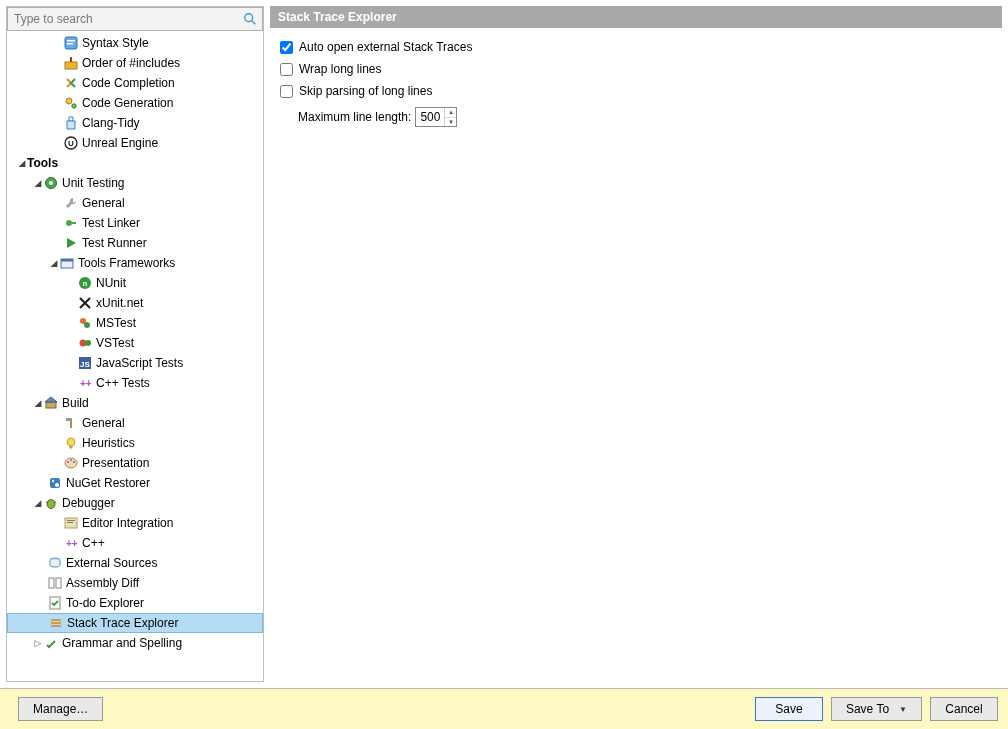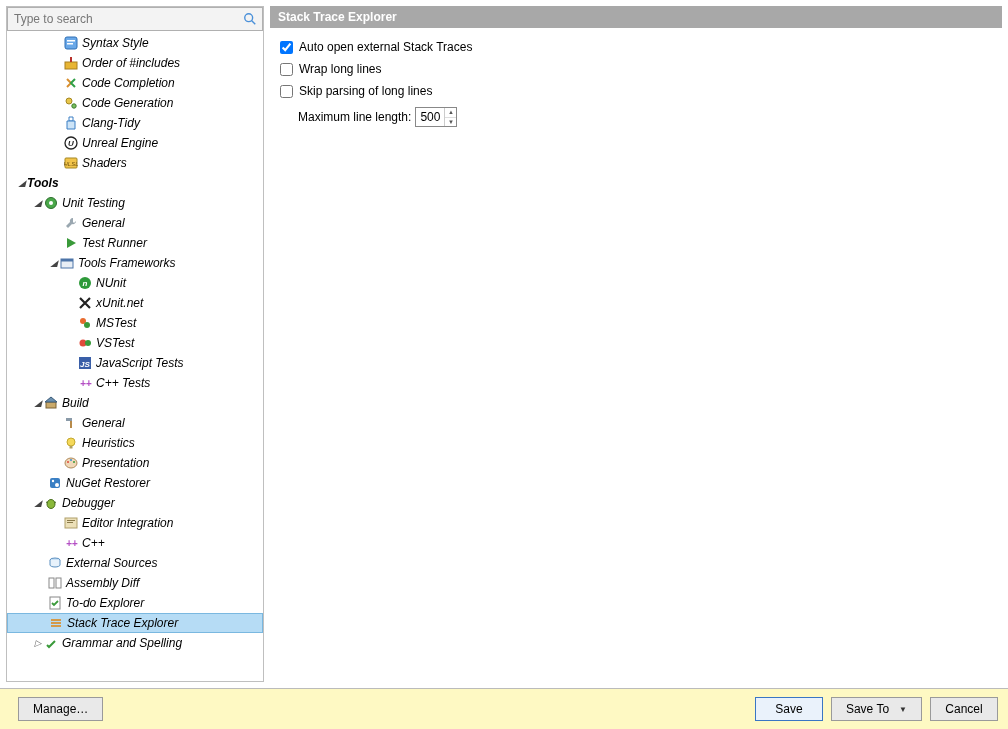--- a/index.html
+++ b/index.html
@@ -48,21 +48,20 @@
   .search-icon {
     width: 20px; height: 20px;
     display: flex; align-items:center; justify-content:center;
     margin-right: 2px;
   }
   .tree {
     flex: 1;
     overflow-y: scroll;
     padding: 2px 0 2px 0;
     position: relative;
-    font-style: italic;
   }
   .tree-item {
     display: flex;
     align-items: center;
     height: 20px;
     padding-right: 4px;
     white-space: nowrap;
     cursor: default;
   }
   .tree-item.selected {
@@ -236,29 +235,20 @@
       </div>
       <div class="tree-item" style="padding-left:56px;">
         <span class="icon">
             <svg width="14" height="14">
               <circle cx="7" cy="7" r="6" fill="none" stroke="#222" stroke-width="1.3"></circle>
               <text x="7" y="10" text-anchor="middle" font-size="8" font-weight="bold" fill="#222">U</text>
             </svg>
           </span>
         <span class="label">Unreal Engine</span>
       </div>
-      <div class="tree-item" style="padding-left:56px;">
-        <span class="icon">
-            <svg width="14" height="14">
-              <rect x="1" y="2" width="12" height="10" rx="1" fill="#f2c44a" stroke="#a58722"></rect>
-              <text x="7" y="10" text-anchor="middle" font-size="6" fill="#7a5a10">HLSL</text>
-            </svg>
-          </span>
-        <span class="label">Shaders</span>
-      </div>
 
       <div class="tree-item bold" style="padding-left:10px;">
         <span class="arrow">◢</span>
         <span class="label">Tools</span>
       </div>
 
       <div class="tree-item" style="padding-left:26px;">
         <span class="arrow">◢</span>
         <span class="icon">
             <svg width="14" height="14">
@@ -268,20 +258,29 @@
           </span>
         <span class="label">Unit Testing</span>
       </div>
       <div class="tree-item" style="padding-left:56px;">
         <span class="icon">
             <svg width="14" height="14">
               <path d="M9 2a3 3 0 0 0-3 4L2 10l2 2 4-4a3 3 0 0 0 4-3l-2 2-1-1z" fill="#9aa7b0"></path>
             </svg>
           </span>
         <span class="label">General</span>
+      </div>
+      <div class="tree-item" style="padding-left:56px;">
+        <span class="icon">
+            <svg width="14" height="14">
+              <circle cx="5" cy="7" r="3" fill="#4aa84a"></circle>
+              <path d="M8 7h4" stroke="#4aa84a" stroke-width="2"></path>
+            </svg>
+          </span>
+        <span class="label">Test Linker</span>
       </div>
       <div class="tree-item" style="padding-left:56px;">
         <span class="icon">
             <svg width="14" height="14">
               <polygon points="3,2 12,7 3,12" fill="#3a9a3a"></polygon>
             </svg>
           </span>
         <span class="label">Test Runner</span>
       </div>
       <div class="tree-item" style="padding-left:42px;">

